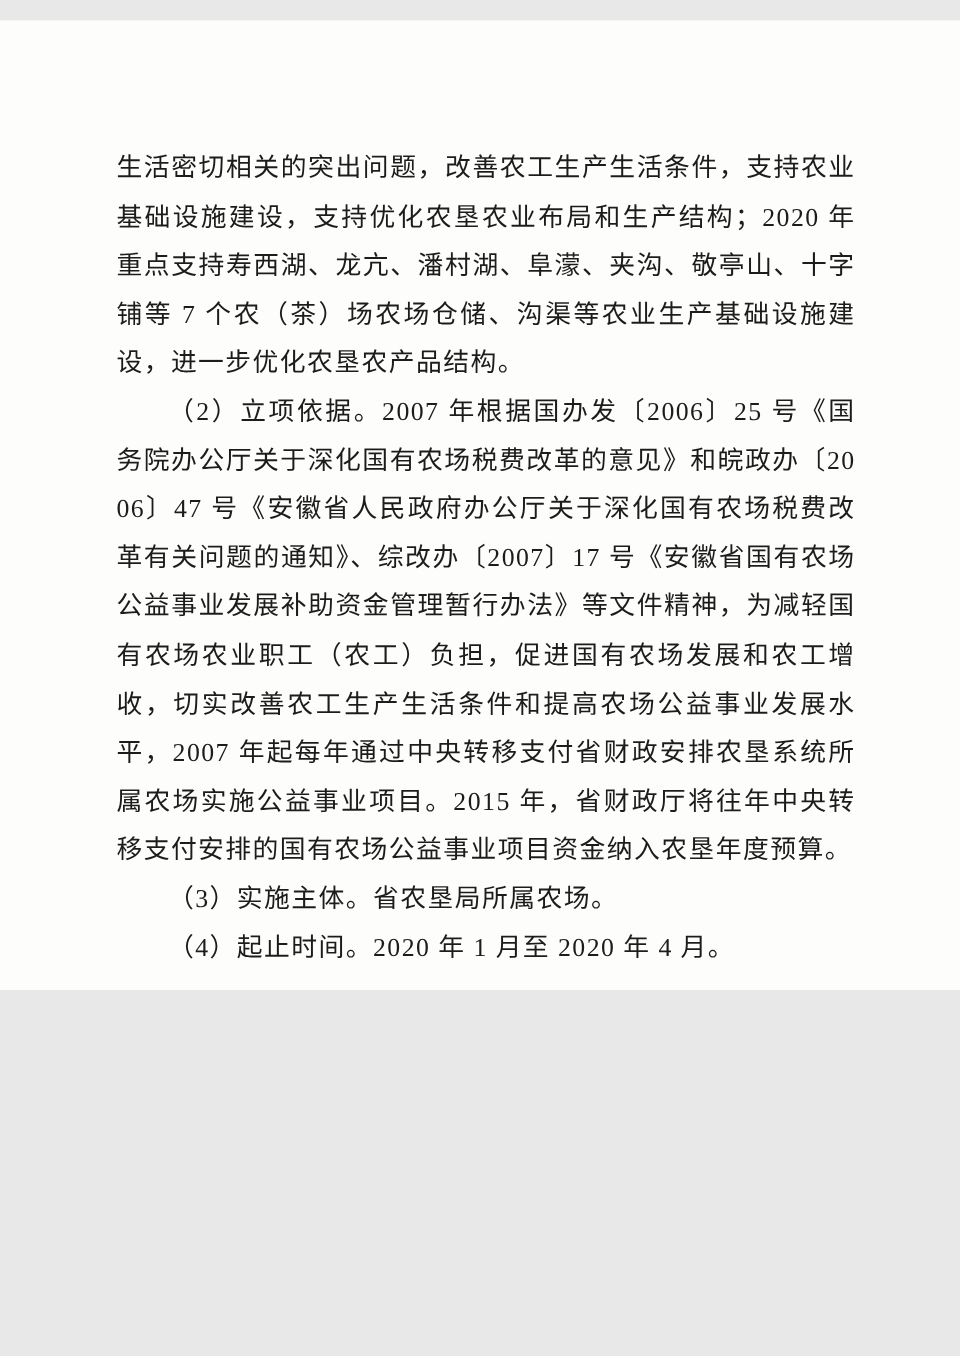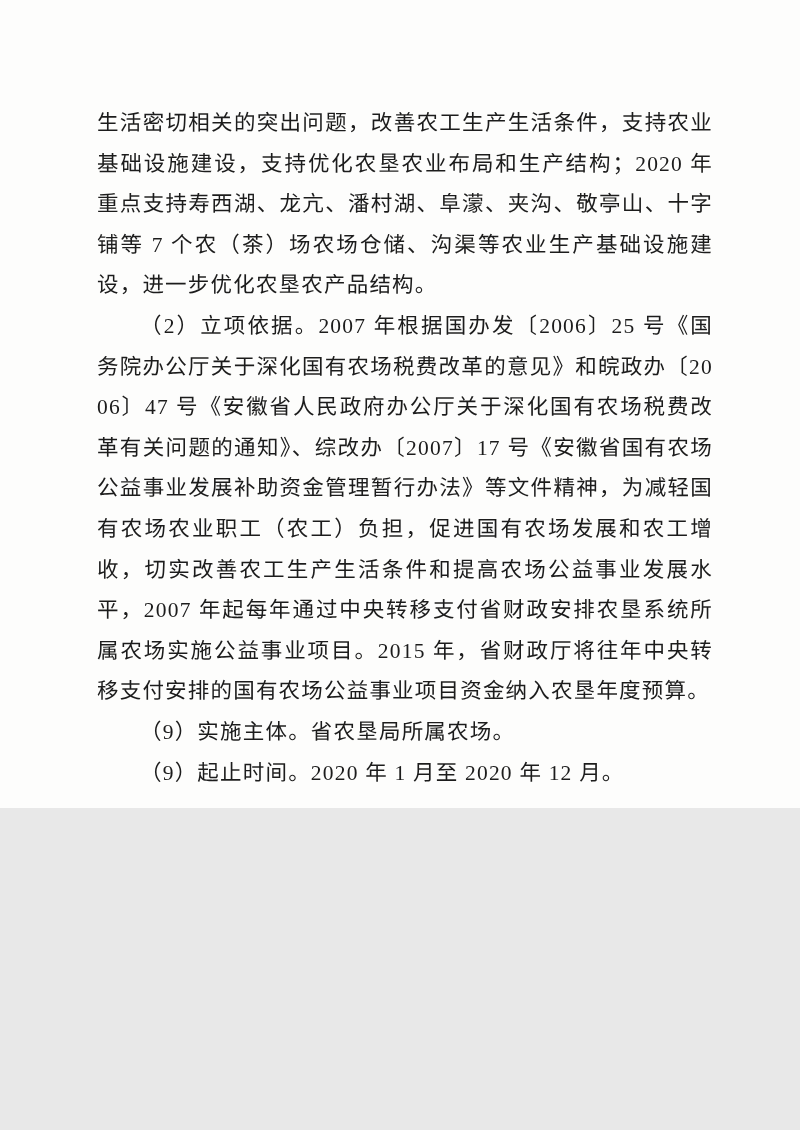--- a/index.html
+++ b/index.html
@@ -4,21 +4,21 @@
 <style>
   html, body {
     margin: 0;
     padding: 0;
     background: #e8e8e8;
   }
   .page {
     position: relative;
     width: 800px;
     height: 808px;
-    margin: 0 auto;
+    margin: 17px auto;
     background: #fdfdfc;
     box-sizing: border-box;
     padding: 103px 87px 0 97px;
     font-family: "Liberation Serif", "DejaVu Serif", serif;
     color: #1c1c1c;
     overflow: hidden;
   }
   .body-text .para {
     margin: 0;
     font-size: 21.5px;
@@ -43,17 +43,17 @@
     font-family: "Liberation Serif", "DejaVu Serif", serif;
   }
 </style>
 </head>
 <body>
 
 <div class="page">
   <div class="body-text">
     <p class="para">生活密切相关的突出问题，改善农工生产生活条件，支持农业基础设施建设，支持优化农垦农业布局和生产结构；2020 年重点支持寿西湖、龙亢、潘村湖、阜濛、夹沟、敬亭山、十字铺等 7 个农（茶）场农场仓储、沟渠等农业生产基础设施建设，进一步优化农垦农产品结构。</p>
     <p class="para indent">（2）立项依据。2007 年根据国办发〔2006〕25 号《国务院办公厅关于深化国有农场税费改革的意见》和皖政办〔2006〕47 号《安徽省人民政府办公厅关于深化国有农场税费改革有关问题的通知》、综改办〔2007〕17 号《安徽省国有农场公益事业发展补助资金管理暂行办法》等文件精神，为减轻国有农场农业职工（农工）负担，促进国有农场发展和农工增收，切实改善农工生产生活条件和提高农场公益事业发展水平，2007 年起每年通过中央转移支付省财政安排农垦系统所属农场实施公益事业项目。2015 年，省财政厅将往年中央转移支付安排的国有农场公益事业项目资金纳入农垦年度预算。</p>
-    <p class="para indent">（9）实施主体。省农垦局所属农场。</p>
-    <p class="para indent">（9）起止时间。2020 年 1 月至 2020 年 12 月。</p>
+    <p class="para indent">（3）实施主体。省农垦局所属农场。</p>
+    <p class="para indent">（4）起止时间。2020 年 1 月至 2020 年 4 月。</p>
   </div>
   <div class="page-number">26</div>
 </div>
 
 </body></html>

